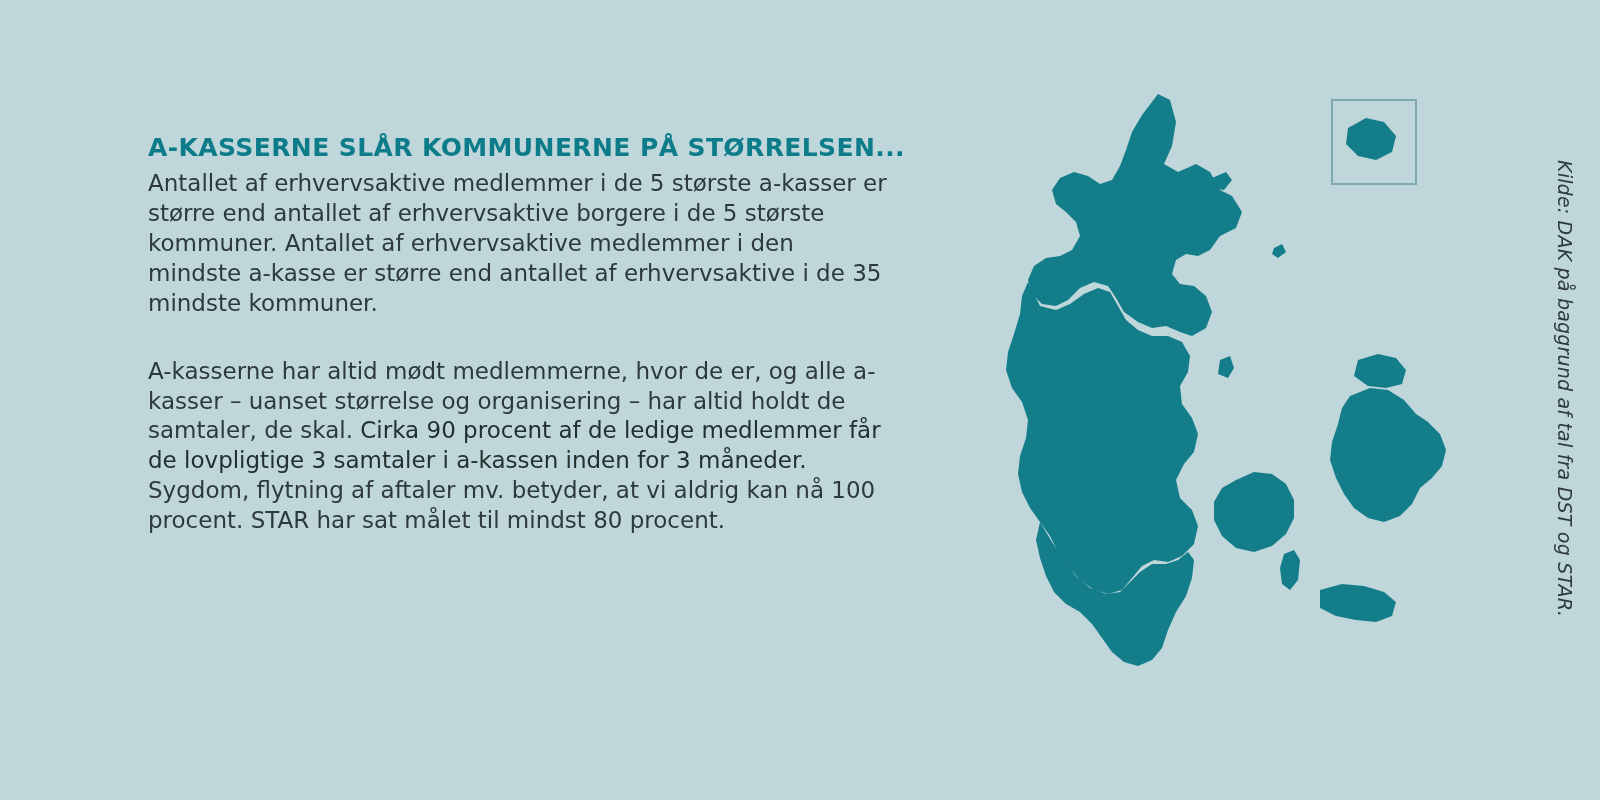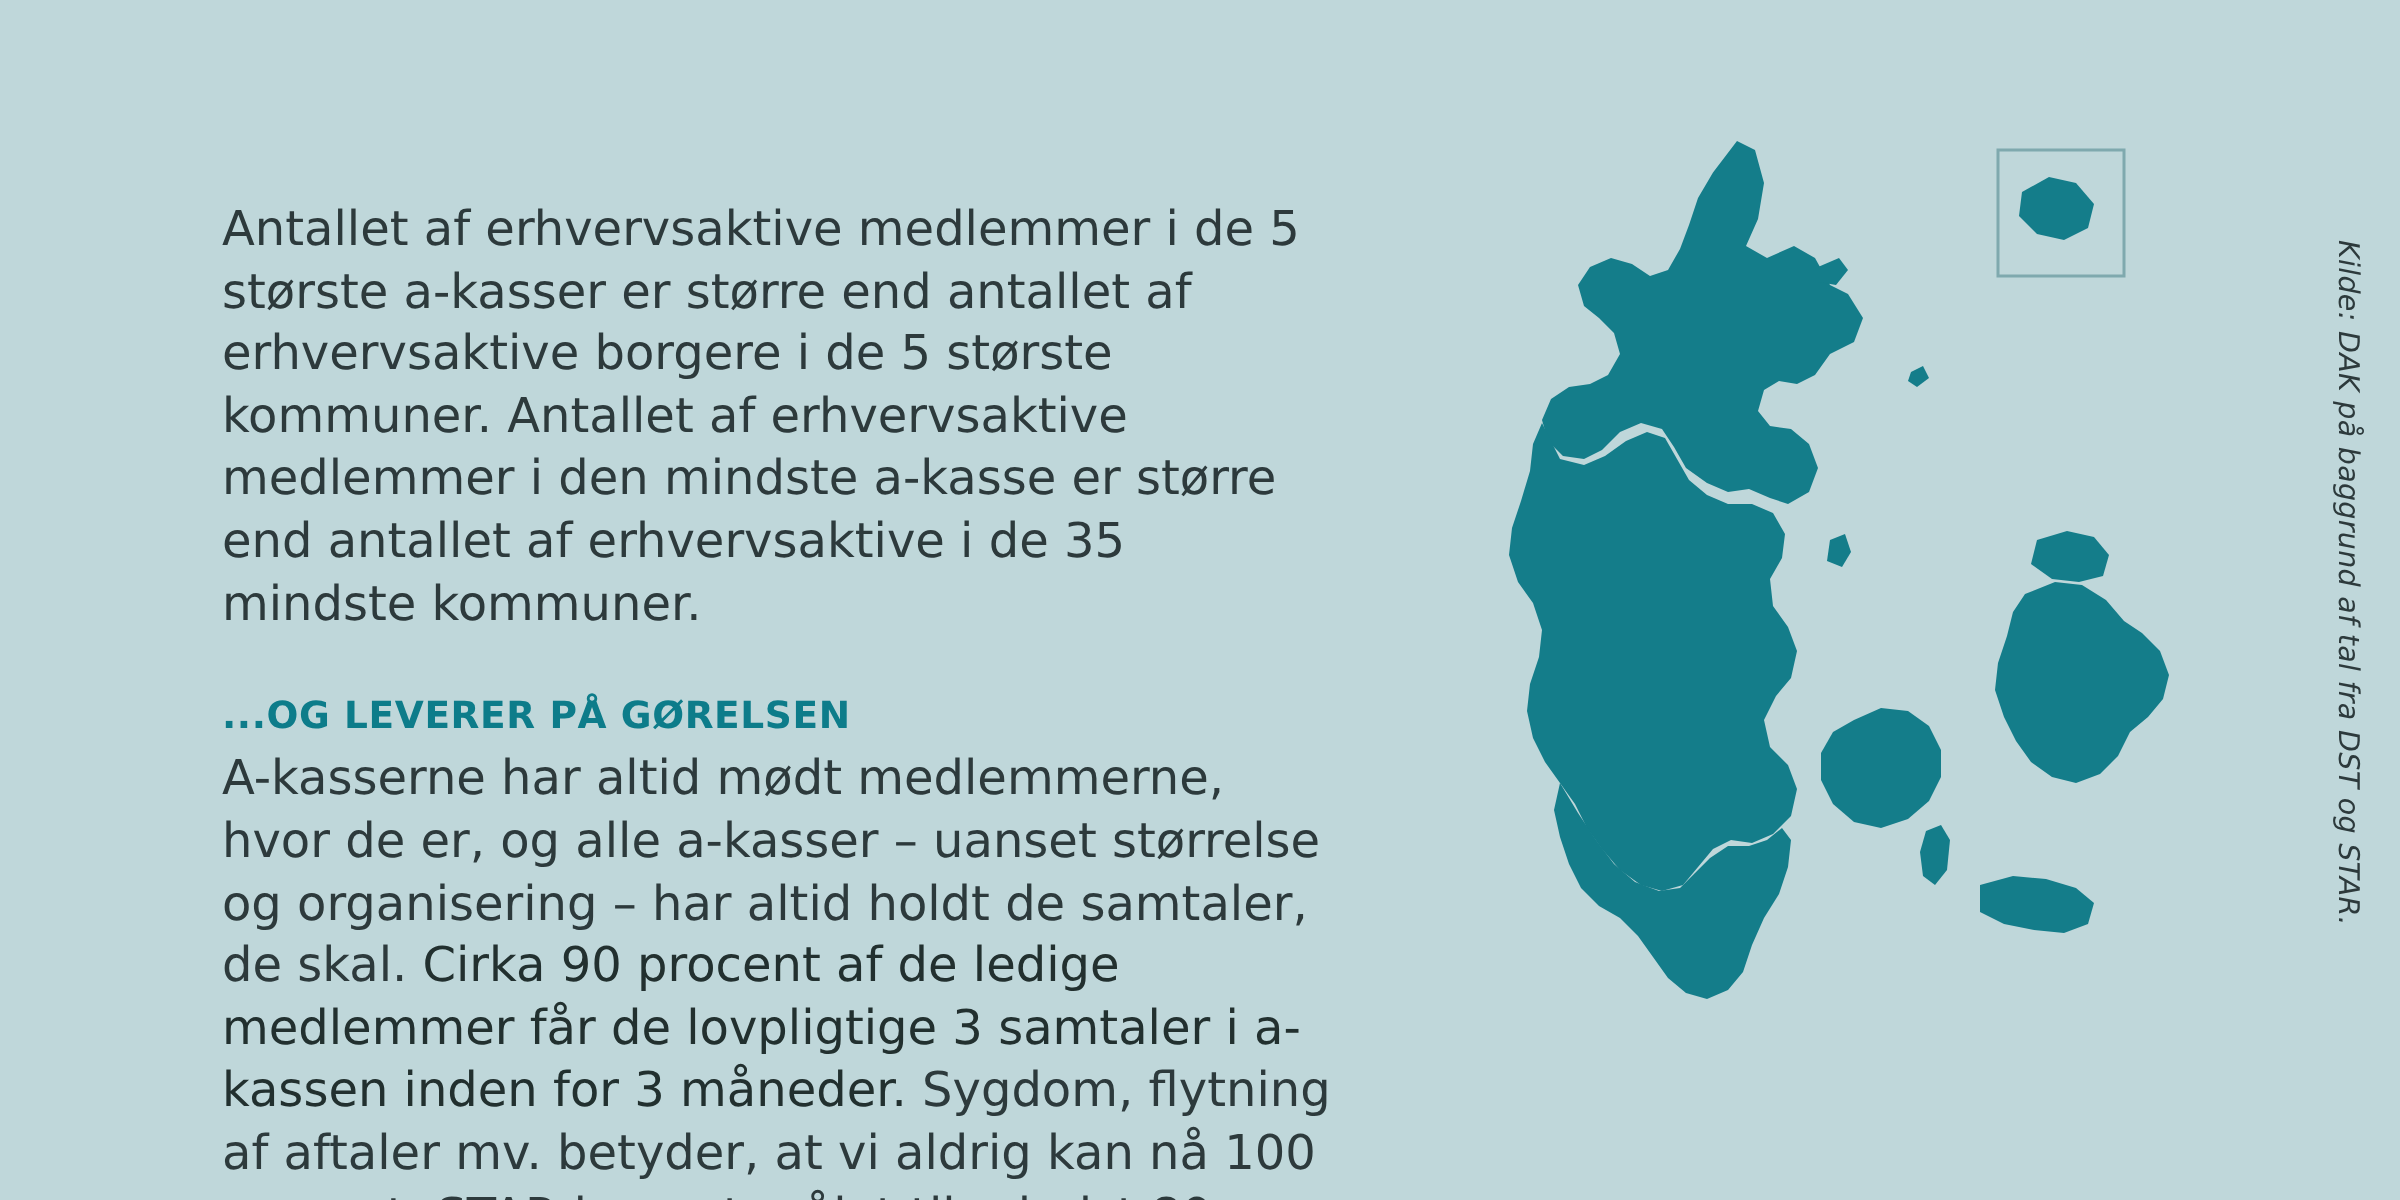--- a/index.html
+++ b/index.html
@@ -35,21 +35,21 @@
     color: #0d7c8a;
     font-family: "DejaVu Sans", sans-serif;
     font-weight: bold;
     font-size: 25px;
     letter-spacing: 0.4px;
     line-height: 1.25;
     margin: 0 0 6px 0;
   }
   .block-body {
     color: #2d3a3c;
-    font-size: 32px;
+    font-size: 23px;
     line-height: 1.30;
     font-weight: 400;
     margin: 0;
     max-width: 740px;
   }
   .block-body strong {
     font-weight: normal;
     color: #22302f;
   }
   .map-area {
@@ -79,25 +79,25 @@
   }
 </style>
 </head>
 <body>
 
 <div id="infographic">
 
   <div class="text-column">
 
     <div class="block">
+      <h2 class="block-heading">A-KASSERNE SLÅR KOMMUNERNE PÅ STØRRELSEN...</h2>
       <p class="block-body">Antallet af erhvervsaktive medlemmer i de 5 største a-kasser er større end antallet af erhvervsaktive borgere i de 5 største kommuner. Antallet af erhvervsaktive medlemmer i den mindste a-kasse er større end antallet af erhvervsaktive i de 35 mindste kommuner.</p>
     </div>
 
     <div class="block">
-      <h2 class="block-heading">...OG LEVERER PÅ GØRELSEN</h2>
       <p class="block-body">A-kasserne har altid mødt medlemmerne, hvor de er, og alle a-kasser – uanset størrelse og organisering – har altid holdt de samtaler, de skal. <strong>Cirka 90 procent af de ledige medlemmer får de lovpligtige 3 samtaler i a-kassen inden for 3 måneder.</strong> Sygdom, flytning af aftaler mv. betyder, at vi aldrig kan nå 100 procent. STAR har sat målet til mindst 80 procent.</p>
     </div>
 
   </div>
 
   <div class="map-area">
     <svg class="map-svg" viewBox="0 0 620 680" xmlns="http://www.w3.org/2000/svg">
       <g fill="#147d8a" stroke="none">
 
         <path d="M262 55 L278 34 L290 40 L296 62 L292 86 L284 104 L298 112 L316 104 L330 112 L340 130

